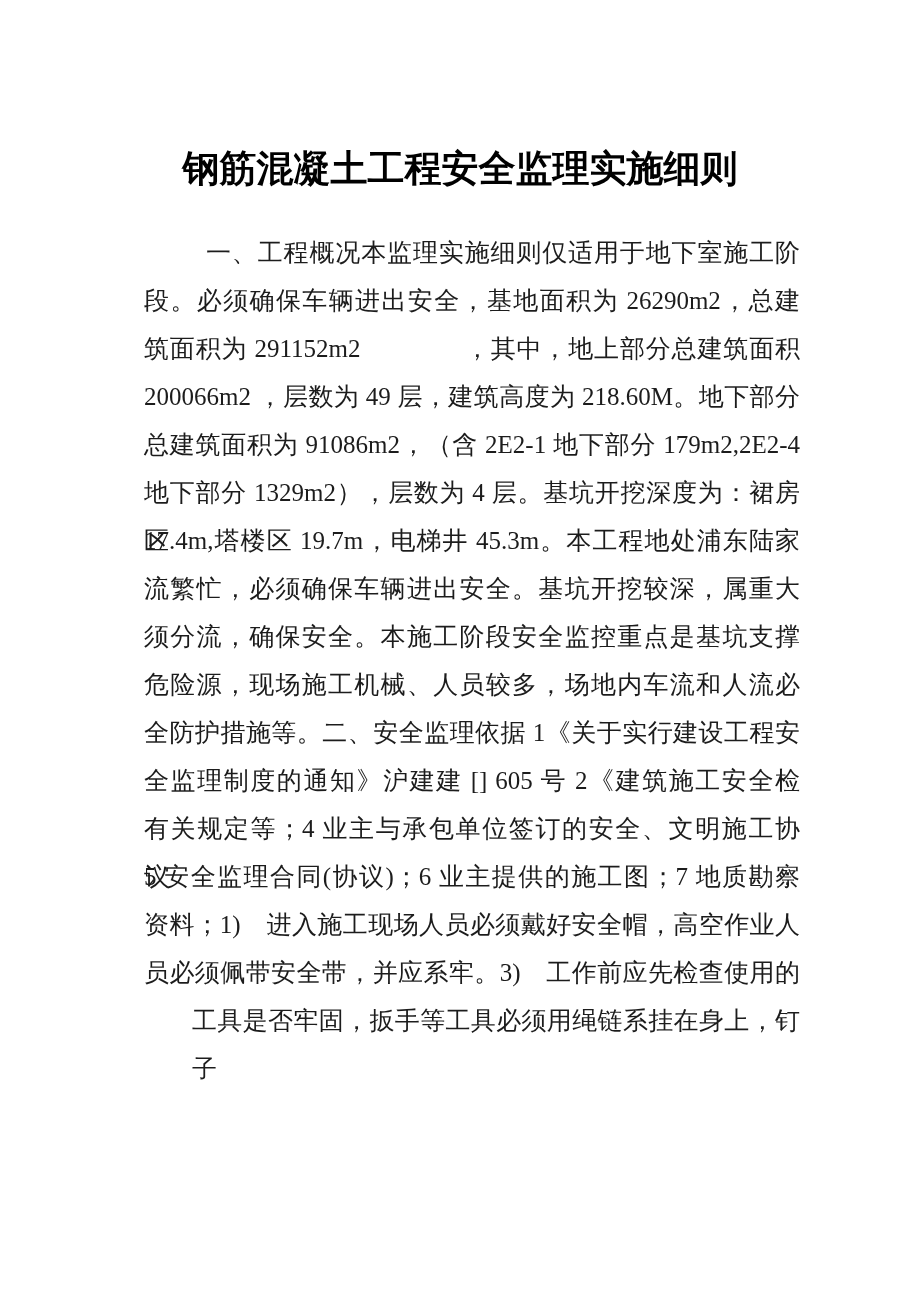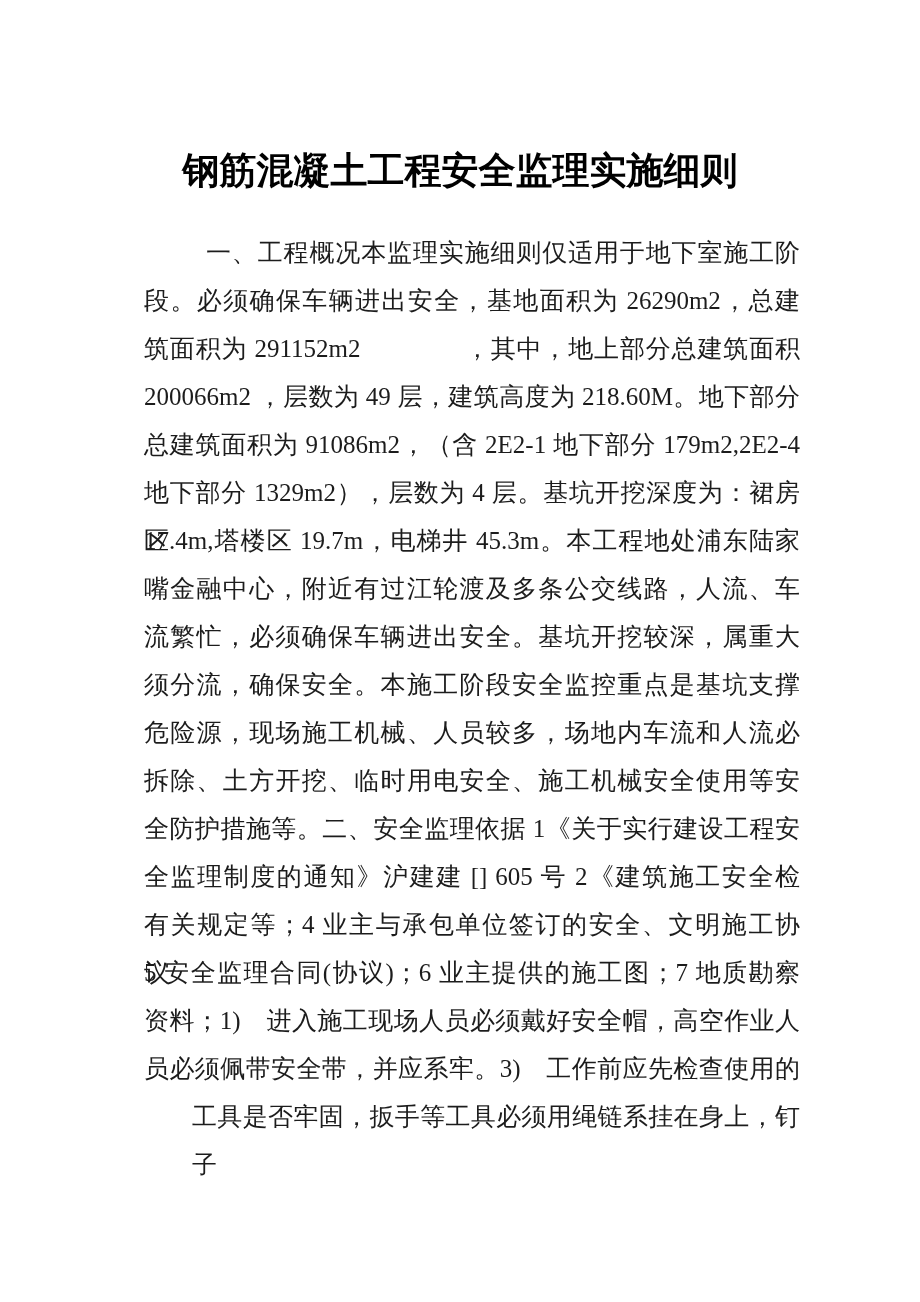--- a/index.html
+++ b/index.html
@@ -15,21 +15,21 @@
     overflow: hidden;
     color: #1f1f1f;
   }
   .doc-title {
     position: absolute;
     top: 142px;
     left: 0;
     width: 920px;
     margin: 0;
     text-align: center;
-    font-family: Liberation Sans, sans-serif;
+    font-family: Liberation Mono, monospace;
     font-weight: bold;
     font-size: 37px;
     line-height: 58px;
     letter-spacing: 0px;
     color: #000000;
   }
   .doc-body {
     position: absolute;
     left: 144px;
     top: 229px;
@@ -61,25 +61,23 @@
   <h1 class="doc-title">钢筋混凝土工程安全监理实施细则</h1>
 
   <div class="doc-body">
     <div class="doc-line first-line">一、工程概况本监理实施细则仅适用于地下室施工阶</div>
     <div class="doc-line">段。必须确保车辆进出安全，基地面积为 26290m2，总建</div>
     <div class="doc-line">筑面积为 291152m2　　　　，其中，地上部分总建筑面积</div>
     <div class="doc-line">200066m2 ，层数为 49 层，建筑高度为 218.60M。地下部分</div>
     <div class="doc-line">总建筑面积为 91086m2，（含 2E2-1 地下部分 179m2,2E2-4</div>
     <div class="doc-line">地下部分 1329m2），层数为 4 层。基坑开挖深度为：裙房区</div>
     <div class="doc-line">17.4m,塔楼区 19.7m，电梯井 45.3m。本工程地处浦东陆家</div>
-    <div class="doc-line">嘴金融中心，附近有过江轮渡及多条公交线路，人流、车</div>
     <div class="doc-line">流繁忙，必须确保车辆进出安全。基坑开挖较深，属重大</div>
     <div class="doc-line">须分流，确保安全。本施工阶段安全监控重点是基坑支撑</div>
     <div class="doc-line">危险源，现场施工机械、人员较多，场地内车流和人流必</div>
-    <div class="doc-line">拆除、土方开挖、临时用电安全、施工机械安全使用等安</div>
     <div class="doc-line">全防护措施等。二、安全监理依据 1《关于实行建设工程安</div>
     <div class="doc-line">全监理制度的通知》沪建建 [] 605 号 2《建筑施工安全检</div>
     <div class="doc-line">有关规定等；4 业主与承包单位签订的安全、文明施工协议；</div>
     <div class="doc-line">5 安全监理合同(协议)；6 业主提供的施工图；7 地质勘察</div>
     <div class="doc-line">资料；1)　进入施工现场人员必须戴好安全帽，高空作业人</div>
     <div class="doc-line">员必须佩带安全带，并应系牢。3)　工作前应先检查使用的</div>
     <div class="doc-line last-line">工具是否牢固，扳手等工具必须用绳链系挂在身上，钉子</div>
   </div>
 </div>
 

